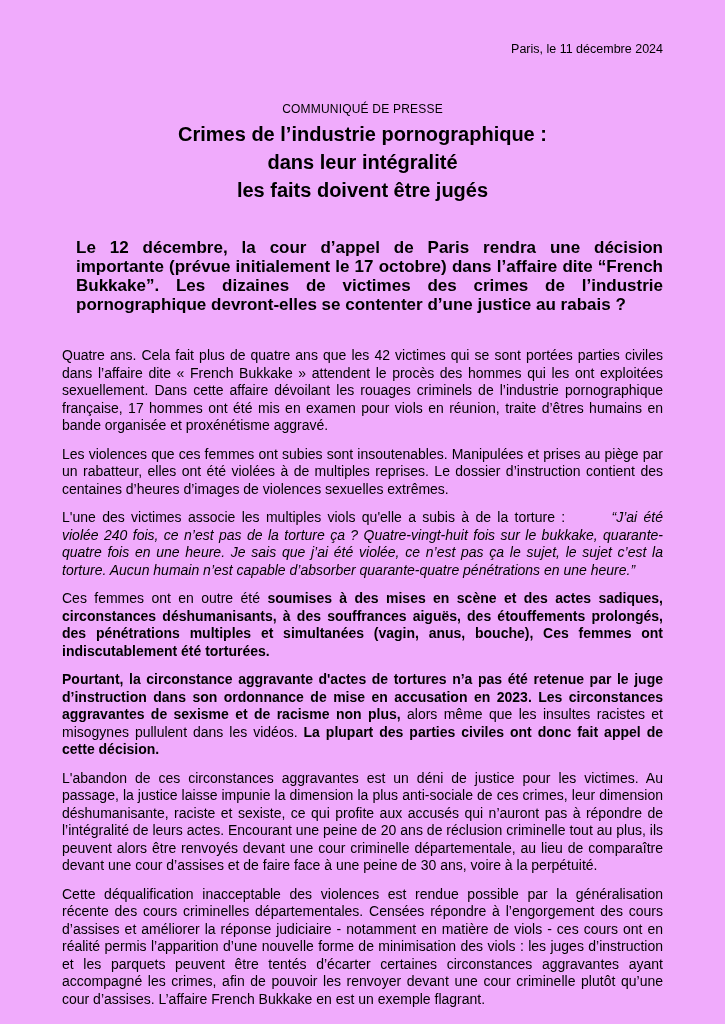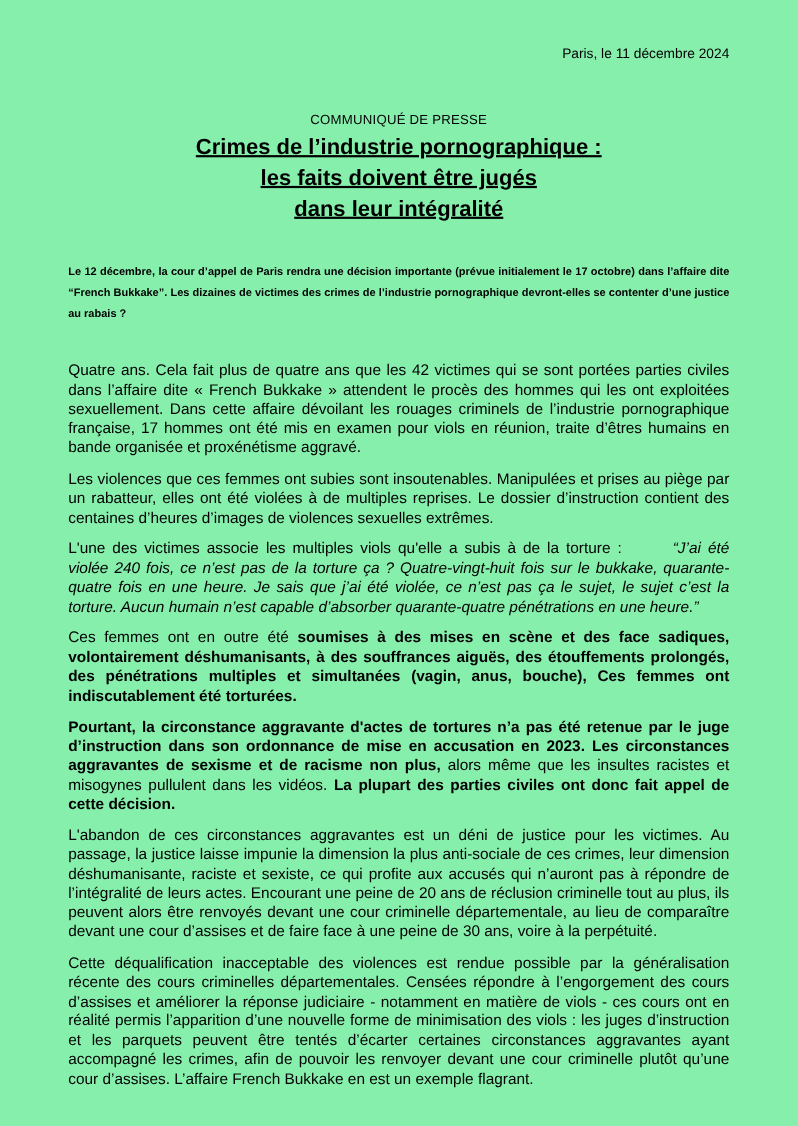--- a/index.html
+++ b/index.html
@@ -5,21 +5,21 @@
 <style>
   html, body {
     margin: 0;
     padding: 0;
     background: #ffffff;
   }
   .page {
     position: relative;
     width: 725px;
     height: 1024px;
-    background: #86efac;
+    background: #f0abfc;
     color: #000000;
     font-family: "Liberation Sans", sans-serif;
     overflow: hidden;
     box-sizing: border-box;
   }
   .content {
     width: 601px;
     margin-left: 62px;
   }
   .dateline {
@@ -34,25 +34,24 @@
     font-size: 12px;
     line-height: 16px;
     letter-spacing: 0.2px;
   }
   .title {
     margin-top: 3px;
     text-align: center;
     font-size: 20px;
     line-height: 28px;
     font-weight: bold;
-    text-decoration: underline;
   }
   .lead {
-    margin: 34px 0 0 0;
-    font-size: 10px;
+    margin: 34px 0 0 14px;
+    font-size: 17px;
     line-height: 19px;
     font-weight: bold;
     text-align: justify;
   }
   .body-text {
     margin-top: 33px;
   }
   .para {
     margin: 0 0 11px 0;
     font-size: 14px;
@@ -68,30 +67,30 @@
 
 <div class="page">
   <div class="content">
 
     <div class="dateline">Paris, le 11 décembre 2024</div>
 
     <div class="kicker">COMMUNIQUÉ DE PRESSE</div>
 
     <div class="title">
       <div class="title-line">Crimes de l’industrie pornographique :</div>
+      <div class="title-line">dans leur intégralité</div>
       <div class="title-line">les faits doivent être jugés</div>
-      <div class="title-line">dans leur intégralité</div>
     </div>
 
     <p class="lead"><span class="run-bold">Le 12 décembre, la cour d’appel de Paris rendra une décision importante (prévue initialement le 17 octobre) dans l’affaire dite “French Bukkake”. Les dizaines de victimes des crimes de l’industrie pornographique devront-elles se contenter d’une justice au rabais ?</span></p>
 
     <div class="body-text">
       <p class="para"><span class="run-normal">Quatre ans. Cela fait plus de quatre ans que les 42 victimes qui se sont portées parties civiles dans l’affaire dite « French Bukkake » attendent le procès des hommes qui les ont exploitées sexuellement. Dans cette affaire dévoilant les rouages criminels de l’industrie pornographique française, 17 hommes ont été mis en examen pour viols en réunion, traite d’êtres humains en bande organisée et proxénétisme aggravé.</span></p>
       <p class="para"><span class="run-normal">Les violences que ces femmes ont subies sont insoutenables. Manipulées et prises au piège par un rabatteur, elles ont été violées à de multiples reprises. Le dossier d’instruction contient des centaines d’heures d’images de violences sexuelles extrêmes.</span></p>
       <p class="para"><span class="run-normal">L'une des victimes associe les multiples viols qu'elle a subis à de la torture : </span><span class="run-italic">“J’ai été violée 240 fois, ce n’est pas de la torture ça ? Quatre-vingt-huit fois sur le bukkake, quarante-quatre fois en une heure. Je sais que j’ai été violée, ce n’est pas ça le sujet, le sujet c’est la torture. Aucun humain n’est capable d’absorber quarante-quatre pénétrations en une heure.”</span></p>
-      <p class="para"><span class="run-normal">Ces femmes ont en outre été </span><span class="run-bold">soumises à des mises en scène et des face sadiques, volontairement déshumanisants, à des souffrances aiguës, des étouffements prolongés, des pénétrations multiples et simultanées (vagin, anus, bouche), Ces femmes ont indiscutablement été torturées.</span></p>
+      <p class="para"><span class="run-normal">Ces femmes ont en outre été </span><span class="run-bold">soumises à des mises en scène et des actes sadiques, circonstances déshumanisants, à des souffrances aiguës, des étouffements prolongés, des pénétrations multiples et simultanées (vagin, anus, bouche), Ces femmes ont indiscutablement été torturées.</span></p>
       <p class="para"><span class="run-bold">Pourtant, la circonstance aggravante d'actes de tortures n’a pas été retenue par le juge d’instruction dans son ordonnance de mise en accusation en 2023. Les circonstances aggravantes de sexisme et de racisme non plus,</span><span class="run-normal"> alors même que les insultes racistes et misogynes pullulent dans les vidéos. </span><span class="run-bold">La plupart des parties civiles ont donc fait appel de cette décision.</span></p>
       <p class="para"><span class="run-normal">L'abandon de ces circonstances aggravantes est un déni de justice pour les victimes.  Au passage, la justice laisse impunie la dimension la plus anti-sociale de ces crimes, leur dimension déshumanisante, raciste et sexiste, ce qui profite aux accusés qui n’auront pas à répondre de l’intégralité de leurs actes. Encourant une peine de 20 ans de réclusion criminelle tout au plus, ils peuvent alors être renvoyés devant une cour criminelle départementale, au lieu de comparaître devant une cour d’assises et de faire face à une peine de 30 ans, voire à la perpétuité.</span></p>
       <p class="para"><span class="run-normal">Cette déqualification inacceptable des violences est rendue possible par la généralisation récente des cours criminelles départementales. Censées répondre à l’engorgement des cours d’assises et améliorer la réponse judiciaire - notamment en matière de viols - ces cours ont en réalité permis l’apparition d’une nouvelle forme de minimisation des viols : les juges d’instruction et les parquets peuvent être tentés d’écarter certaines circonstances aggravantes ayant accompagné les crimes, afin de pouvoir les renvoyer devant une cour criminelle plutôt qu’une cour d’assises. L’affaire French Bukkake en est un exemple flagrant.</span></p>
     </div>
 
   </div>
 </div>
 
 </body></html>

